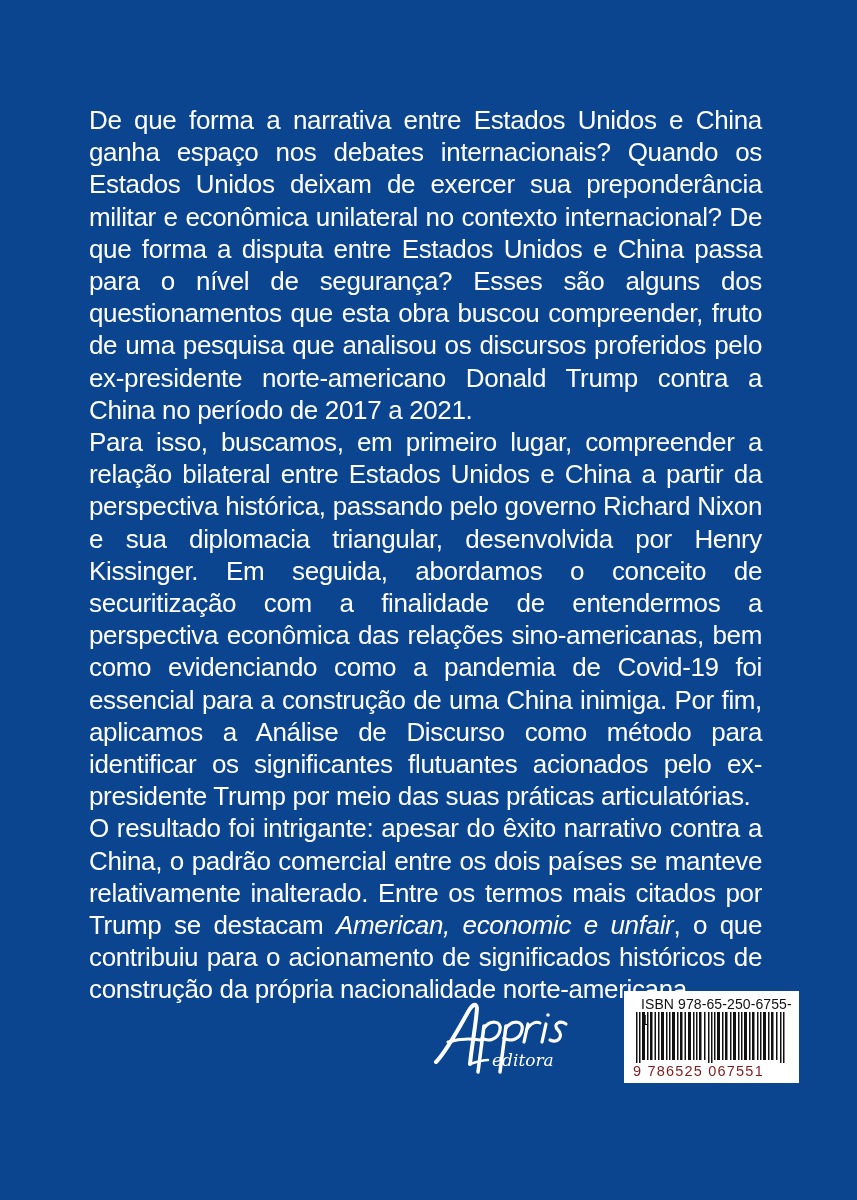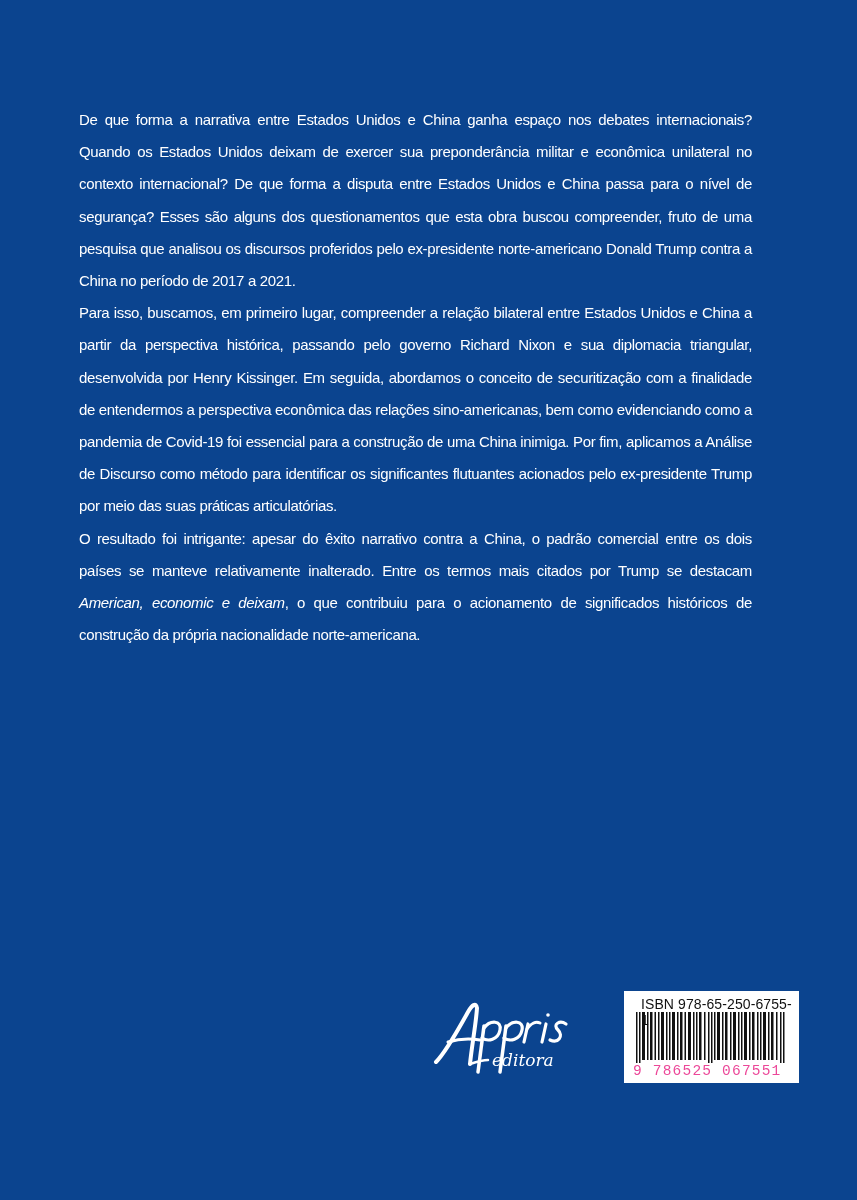--- a/index.html
+++ b/index.html
@@ -5,25 +5,25 @@
   html, body { margin: 0; padding: 0; }
   body {
     width: 857px; height: 1200px;
     background: #0b448f;
     position: relative;
     overflow: hidden;
     font-family: "Liberation Sans", "DejaVu Sans", sans-serif;
   }
   .text-block {
     position: absolute;
-    left: 79px;
+    left: 89px;
     top: 104px;
     width: 673px;
     color: #ffffff;
-    font-size: 15px;
+    font-size: 26px;
     line-height: 32.2px;
     letter-spacing: -0.35px;
     text-align: justify;
     font-stretch: condensed;
   }
   .text-block p { margin: 0; }
   .text-block em { font-style: italic; }
 
   .logo {
     position: absolute;
@@ -50,35 +50,35 @@
   }
   .barcode {
     position: absolute;
     left: 12px; top: 21px;
     width: 150px; height: 54px;
   }
   .barcode-digits {
     position: absolute;
     left: 9px; top: 72px;
     width: 160px;
-    font-family: Liberation Mono, monospace;
+    font-family: Liberation Sans, sans-serif;
     font-size: 14.5px;
-    color: #ec4899;
+    color: #7f1d1d;
     letter-spacing: 1.2px;
     background: #fff;
     line-height: 16px;
   }
 </style>
 </head>
 <body>
 
 <div class="text-block">
   <p>De que forma a narrativa entre Estados Unidos e China ganha espaço nos debates internacionais? Quando os Estados Unidos deixam de exercer sua preponderância militar e econômica unilateral no contexto internacional? De que forma a disputa entre Estados Unidos e China passa para o nível de segurança? Esses são alguns dos questionamentos que esta obra buscou compreender, fruto de uma pesquisa que analisou os discursos proferidos pelo ex-presidente norte-americano Donald Trump contra a China no período de 2017 a 2021.</p>
   <p>Para isso, buscamos, em primeiro lugar, compreender a relação bilateral entre Estados Unidos e China a partir da perspectiva histórica, passando pelo governo Richard Nixon e sua diplomacia triangular, desenvolvida por Henry Kissinger. Em seguida, abordamos o conceito de securitização com a finalidade de entendermos a perspectiva econômica das relações sino-americanas, bem como evidenciando como a pandemia de Covid-19 foi essencial para a construção de uma China inimiga. Por fim, aplicamos a Análise de Discurso como método para identificar os significantes flutuantes acionados pelo ex-presidente Trump por meio das suas práticas articulatórias.</p>
-  <p><span>O resultado foi intrigante: apesar do êxito narrativo contra a China, o padrão comercial entre os dois países se manteve relativamente inalterado. Entre os termos mais citados por Trump se destacam </span><em>American, economic e deixam</em><span>, o que contribuiu para o acionamento de significados históricos de construção da própria nacionalidade norte-americana.</span></p>
+  <p><span>O resultado foi intrigante: apesar do êxito narrativo contra a China, o padrão comercial entre os dois países se manteve relativamente inalterado. Entre os termos mais citados por Trump se destacam </span><em>American, economic e unfair</em><span>, o que contribuiu para o acionamento de significados históricos de construção da própria nacionalidade norte-americana.</span></p>
 </div>
 
 <div class="logo">
   <svg width="165" height="80" viewBox="0 0 165 80">
     <g fill="none" stroke="#ffffff" stroke-linecap="round" stroke-linejoin="round">
 
       <path d="M4 66 C14 56, 26 34, 36 16 C40 9, 44 6, 45 12 C44 28, 40 48, 38 68" stroke-width="4"></path>
       <path d="M16 46 C26 43, 36 42, 48 44" stroke-width="3"></path>
       <path d="M38 68 C44 66, 50 64, 56 64" stroke-width="2.5"></path>
 

